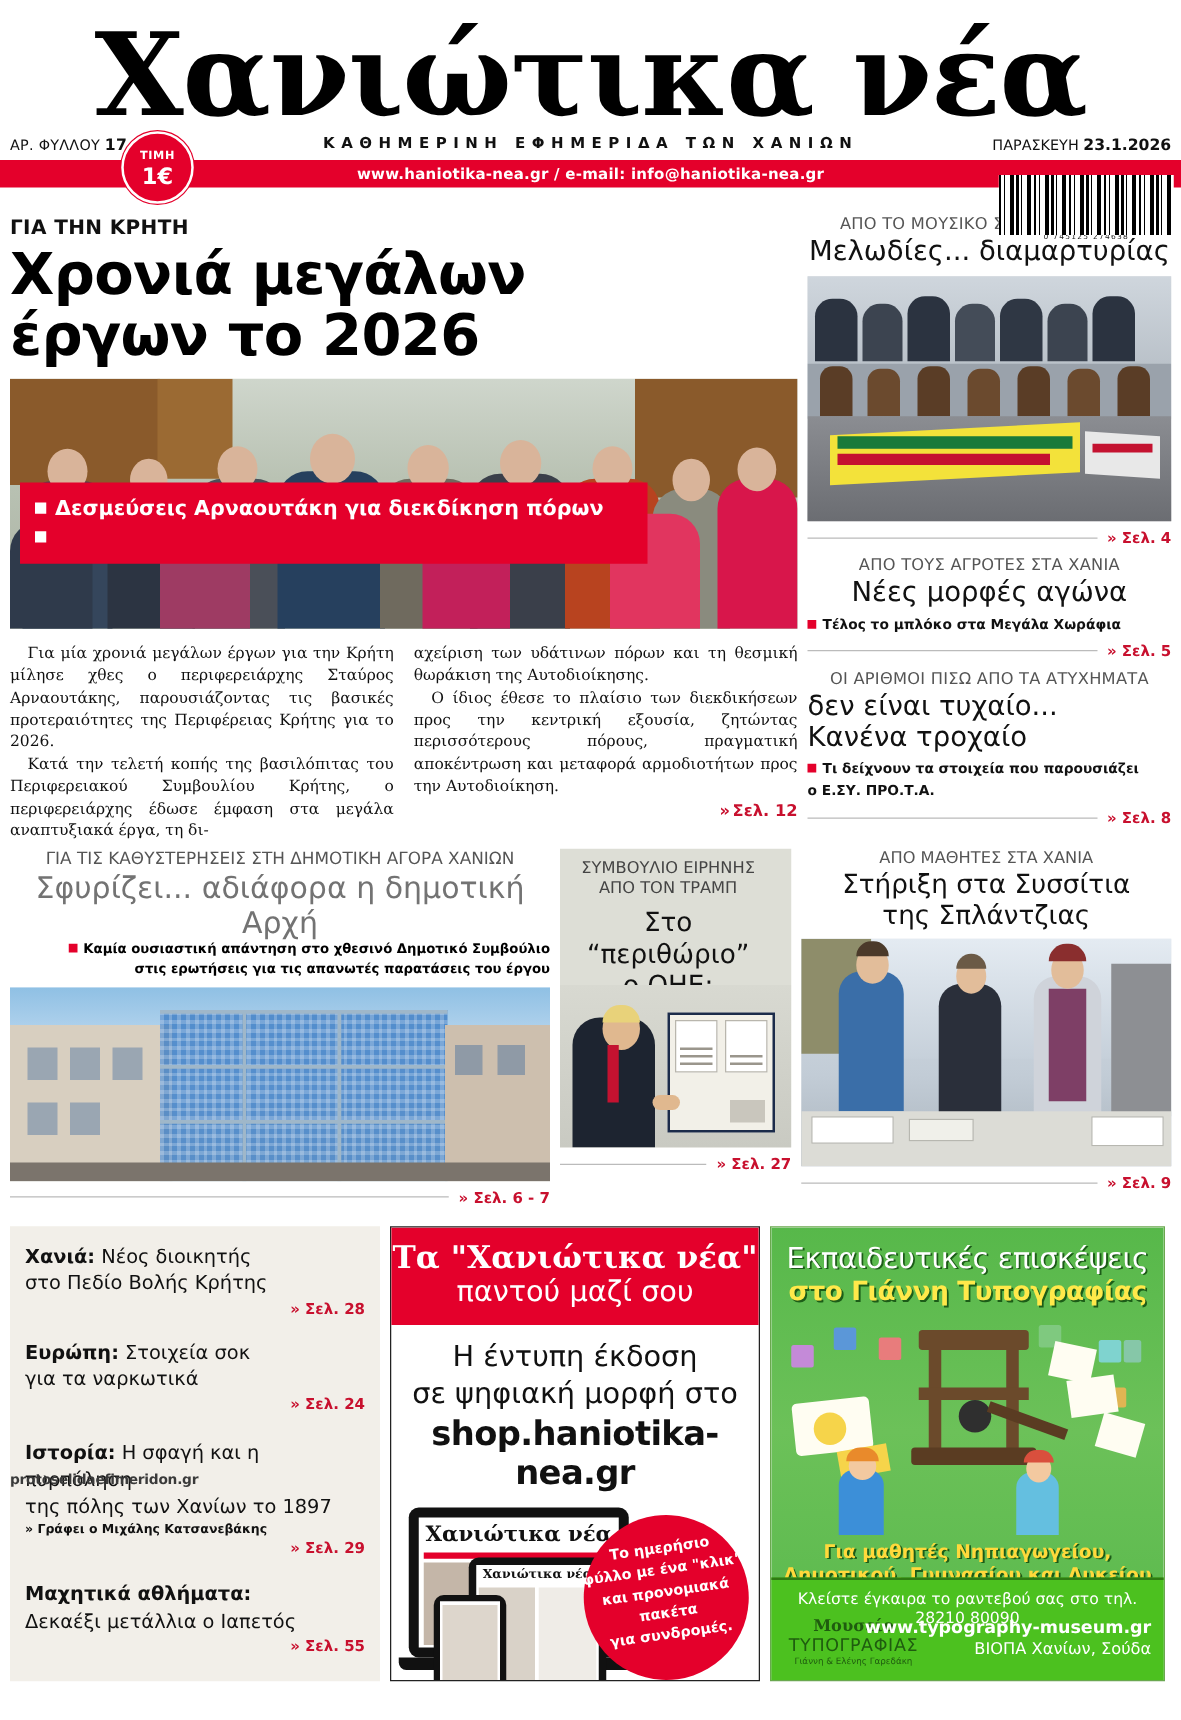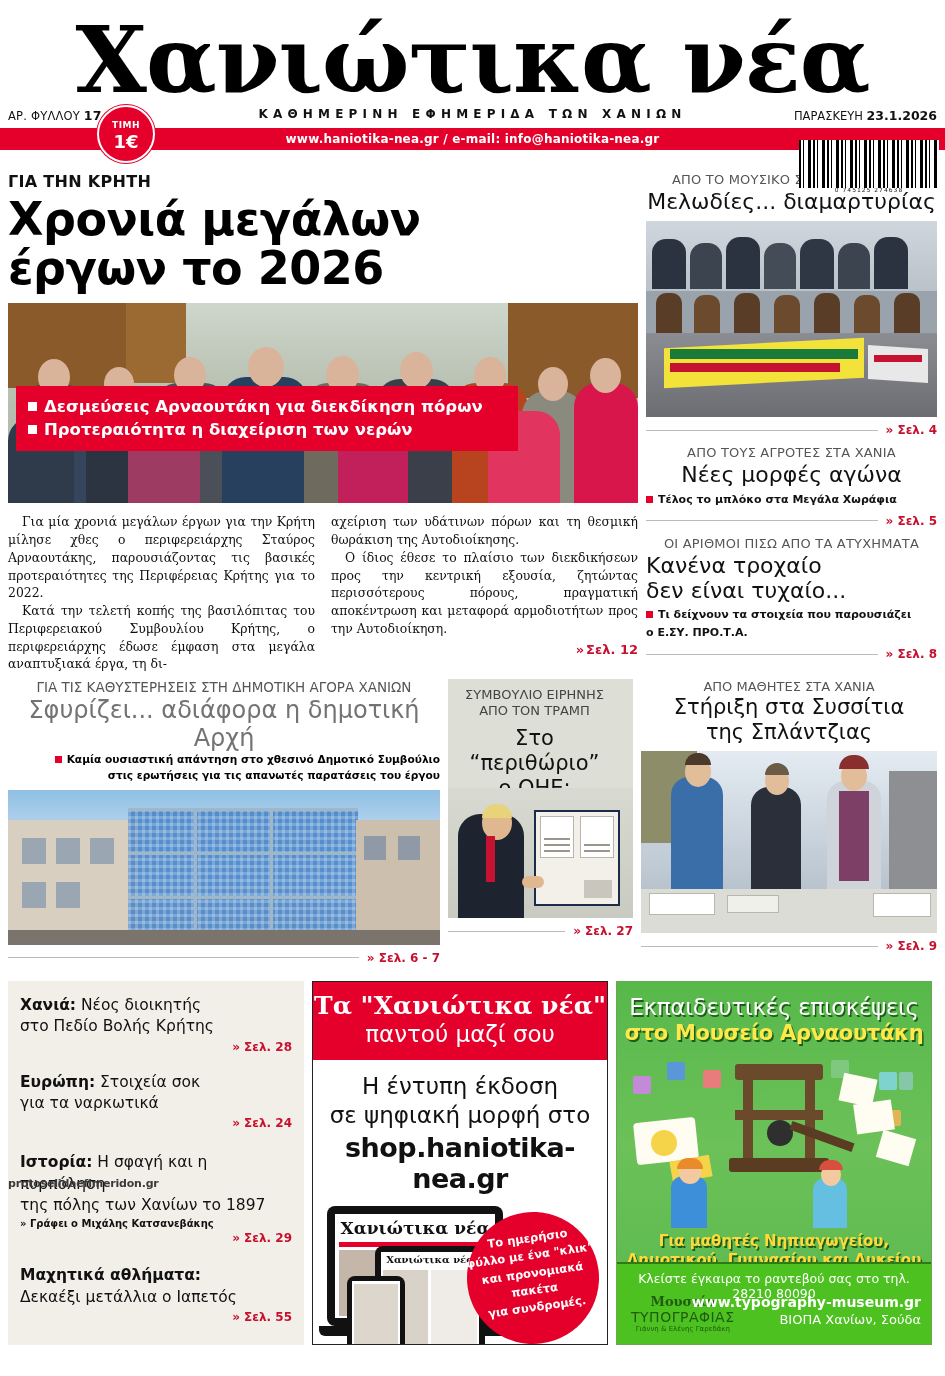--- a/index.html
+++ b/index.html
@@ -304,28 +304,28 @@
           <div class="figure" style="left:120px;width:72px;height:84px;background:#9e3b63;"></div>
           <div class="figure" style="left:330px;width:70px;height:88px;background:#c2205a;"></div>
           <div class="figure" style="left:480px;width:72px;height:92px;background:#e1355f;"></div>
         </div>
 
         <div class="banner-red">
           <div class="bl">
             <span class="sq"></span><span>Δεσμεύσεις Αρναουτάκη για διεκδίκηση πόρων</span>
           </div>
           <div class="bl">
-            <span class="sq"></span><span>Προτεραιότητα η διαχείριση των νερών</span>
+            <span class="sq"></span>
           </div>
         </div>
       </div>
 
       <div class="lead-body">
         <div class="c">
-          <p>Για μία χρονιά μεγάλων έργων για την Κρήτη μίλησε χθες ο περιφερειάρχης Σταύρος Αρναουτάκης, παρουσιάζοντας τις βασικές προτεραιότητες της Περιφέρειας Κρήτης για το 2022.</p>
+          <p>Για μία χρονιά μεγάλων έργων για την Κρήτη μίλησε χθες ο περιφερειάρχης Σταύρος Αρναουτάκης, παρουσιάζοντας τις βασικές προτεραιότητες της Περιφέρειας Κρήτης για το 2026.</p>
           <p>Κατά την τελετή κοπής της βασιλόπιτας του Περιφερειακού Συμβουλίου Κρήτης, ο περιφερειάρχης έδωσε έμφαση στα μεγάλα αναπτυξιακά έργα, τη δι-</p>
         </div>
         <div class="c">
           <p style="text-indent:0">αχείριση των υδάτινων πόρων και τη θεσμική θωράκιση της Αυτοδιοίκησης.</p>
           <p>Ο ίδιος έθεσε το πλαίσιο των διεκδικήσεων προς την κεντρική εξουσία, ζητώντας περισσότερους πόρους, πραγματική αποκέντρωση και μεταφορά αρμοδιοτήτων προς την Αυτοδιοίκηση.</p>
           <div class="selref">
             <span class="chev">»</span><span>Σελ. 12</span>
           </div>
         </div>
       </div>
@@ -374,22 +374,22 @@
         </div>
         <div class="selrow">
           <div class="line"></div>
           <div class="lbl">» <span>Σελ. 5</span></div>
         </div>
       </div>
 
       <div class="teaser">
         <div class="ov">ΟΙ ΑΡΙΘΜΟΙ ΠΙΣΩ ΑΠΟ ΤΑ ΑΤΥΧΗΜΑΤΑ</div>
         <div class="hd" style="text-align:left">
+          <div>δεν είναι τυχαίο...</div>
           <div>Κανένα τροχαίο</div>
-          <div>δεν είναι τυχαίο...</div>
         </div>
         <div class="bullet">
           <span class="sq"></span><span>Τι δείχνουν τα στοιχεία που παρουσιάζει</span>
           <div style="margin-top:2px">ο Ε.ΣΥ. ΠΡΟ.Τ.Α.</div>
         </div>
         <div class="selrow">
           <div class="line"></div>
           <div class="lbl">» <span>Σελ. 8</span></div>
         </div>
       </div>
@@ -577,21 +577,21 @@
           <div>και προνομιακά</div>
           <div>πακέτα</div>
           <div>για συνδρομές.</div>
         </div>
       </div>
     </div>
 
     <div class="bot-right">
       <div class="green-ad">
         <div class="t1">Εκπαιδευτικές επισκέψεις</div>
-        <div class="t2">στο Μουσείο Αρναουτάκη</div>
+        <div class="t2">στο Γιάννη Τυπογραφίας</div>
 
         <div class="scene">
 
           <div class="pbox" style="left:118px;top:6px;width:88px;height:16px;background:#6b4a2b;border-radius:3px;"></div>
           <div class="pbox" style="left:126px;top:22px;width:10px;height:84px;background:#6b4a2b;"></div>
           <div class="pbox" style="left:188px;top:22px;width:10px;height:84px;background:#6b4a2b;"></div>
           <div class="pbox" style="left:118px;top:52px;width:88px;height:10px;background:#6b4a2b;"></div>
           <div class="pbox" style="left:112px;top:100px;width:100px;height:14px;background:#5a3c22;border-radius:3px;"></div>
           <div class="pbox" style="left:150px;top:62px;width:26px;height:26px;border-radius:50%;background:#2f2f2f;"></div>
           <div class="pbox" style="left:172px;top:74px;width:66px;height:9px;background:#5a3c22;transform:rotate(20deg);"></div>

